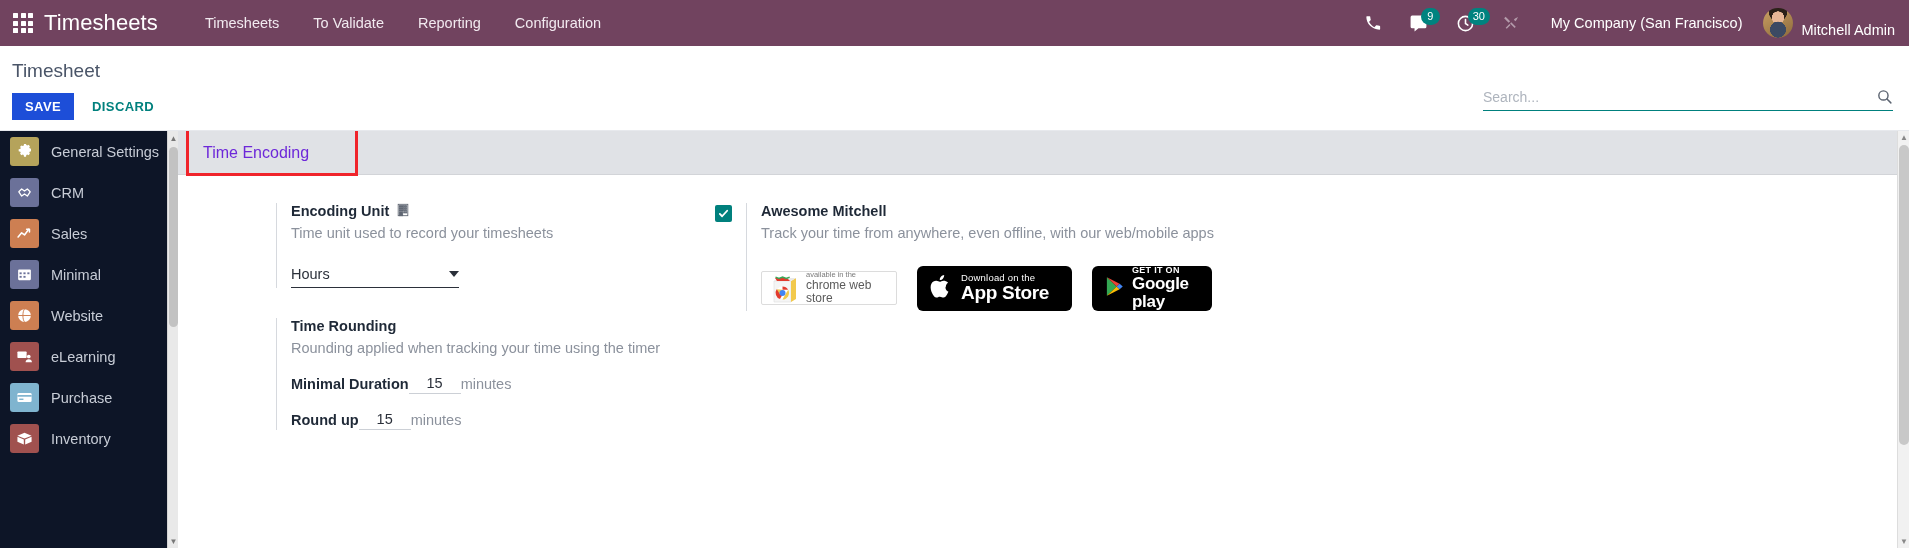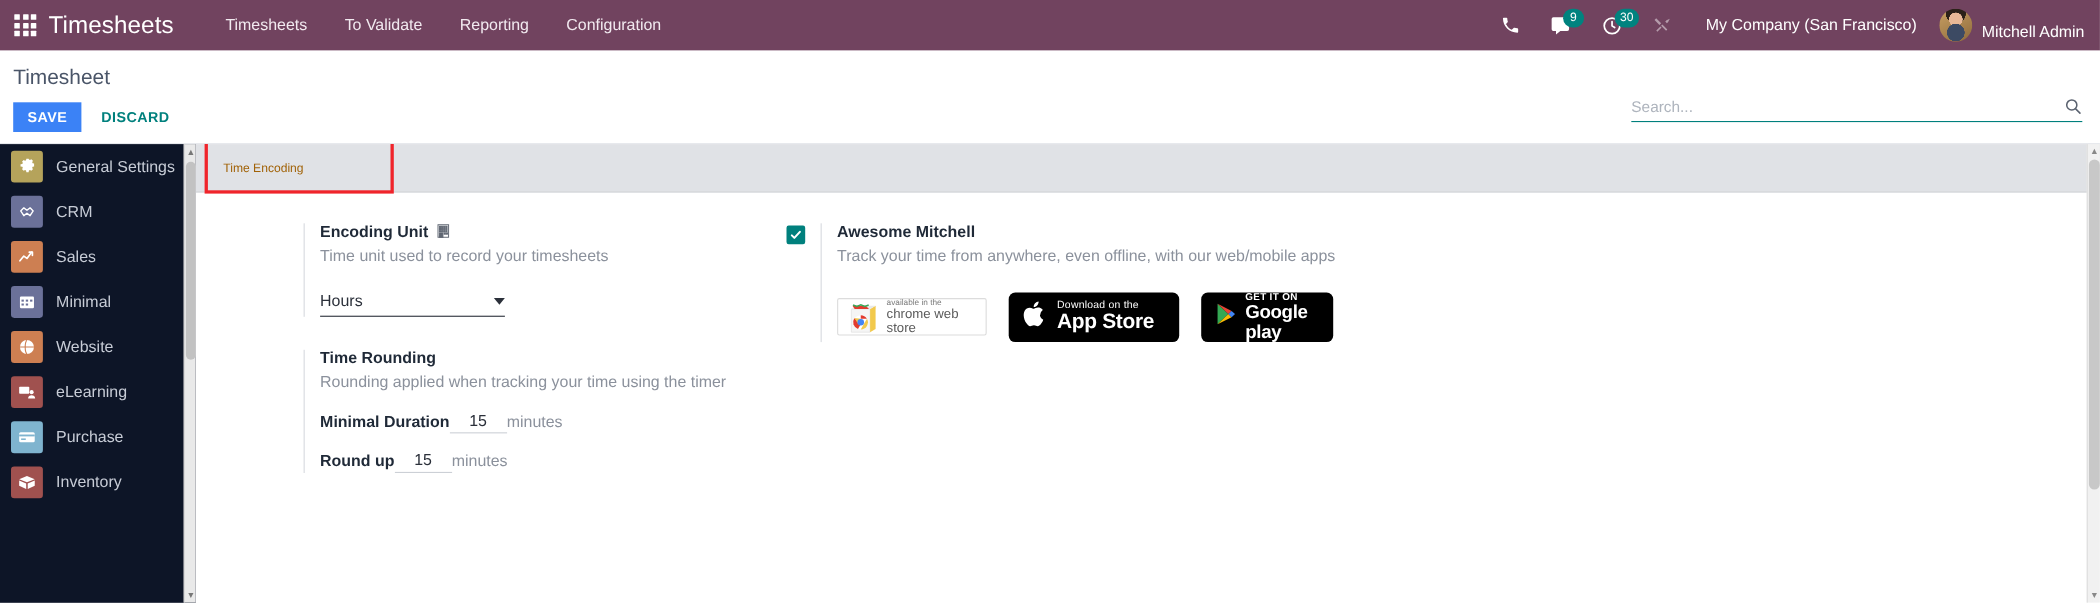--- a/index.html
+++ b/index.html
@@ -125,21 +125,21 @@
     font-weight: 400;
     padding: 14px 0 0 12px;
   }
   .cp-buttons {
     display: flex;
     align-items: center;
     gap: 14px;
     padding: 11px 0 0 12px;
   }
   .btn-save {
-    background: #3b82f6;
+    background: #1d4ed8;
     color: #ffffff;
     border: none;
     font-size: 13px;
     font-weight: 700;
     letter-spacing: .4px;
     padding: 6px 13px;
     cursor: pointer;
     font-family: inherit;
   }
   .btn-discard {
@@ -249,22 +249,22 @@
   }
   .app-settings-header {
     background: #e0e2e6;
     height: 44px;
     display: flex;
     align-items: center;
     padding-left: 25px;
     border-bottom: 1px solid #d2d4d8;
   }
   .app-settings-header .title {
-    font-size: 11px;
-    color: #a16207;
+    font-size: 16px;
+    color: #6d28d9;
     font-weight: 400;
   }
   
   .annotation-box {
     position: absolute;
     border: 3px solid #f0242b;
     pointer-events: none;
     z-index: 40;
   }
 

